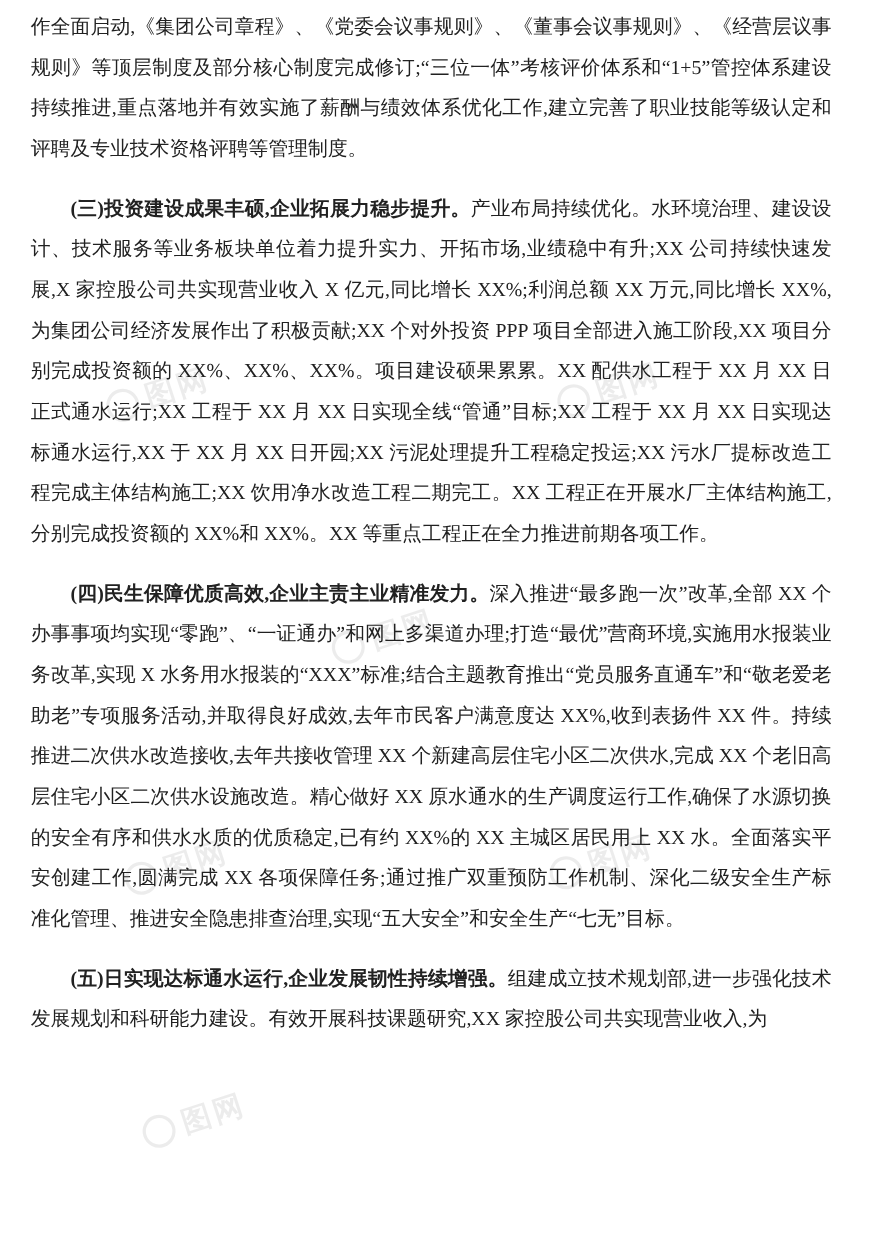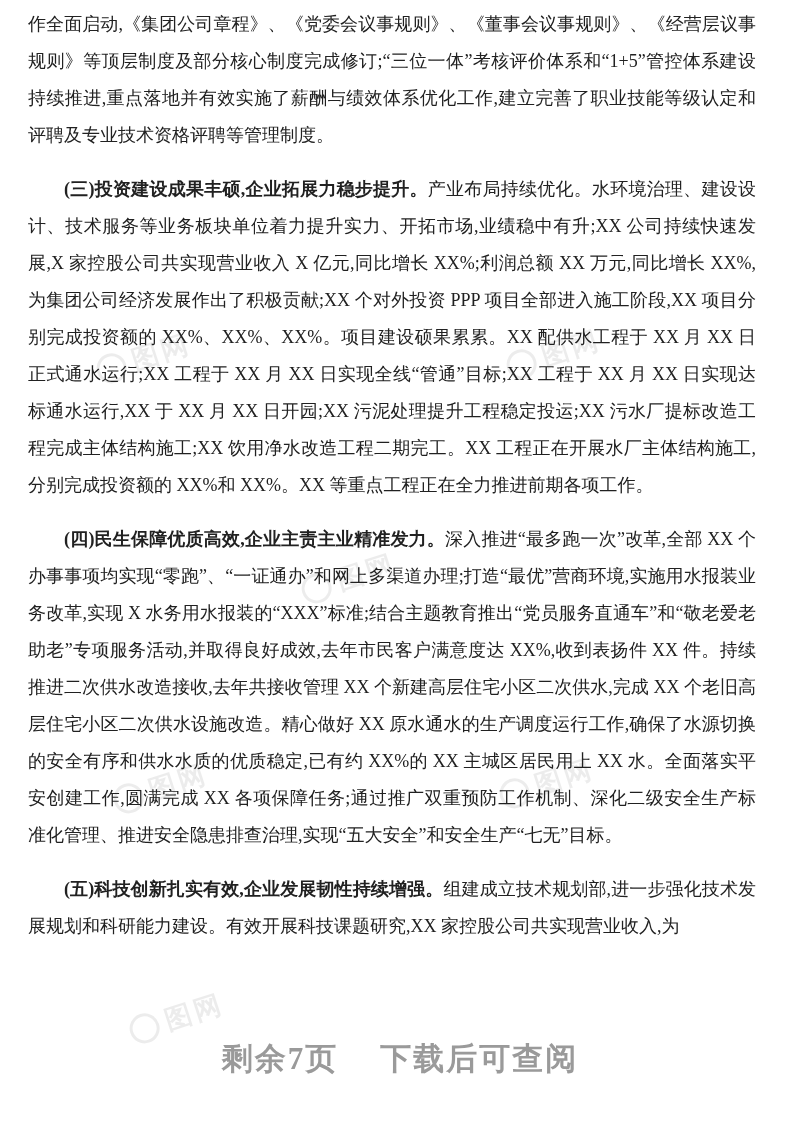--- a/index.html
+++ b/index.html
@@ -108,21 +108,17 @@
     </div>
   </div>
 
   <div class="content">
     <p class="para"><span class="lead"></span><span>作全面启动,《集团公司章程》、《党委会议事规则》、《董事会议事规则》、《经营层议事规则》等顶层制度及部分核心制度完成修订;“三位一体”考核评价体系和“1+5”管控体系建设持续推进,重点落地并有效实施了薪酬与绩效体系优化工作,建立完善了职业技能等级认定和评聘及专业技术资格评聘等管理制度。</span></p>
 
     <p class="para indent"><span class="lead">(三)投资建设成果丰硕,企业拓展力稳步提升。</span><span>产业布局持续优化。水环境治理、建设设计、技术服务等业务板块单位着力提升实力、开拓市场,业绩稳中有升;XX 公司持续快速发展,X 家控股公司共实现营业收入 X 亿元,同比增长 XX%;利润总额 XX 万元,同比增长 XX%,为集团公司经济发展作出了积极贡献;XX 个对外投资 PPP 项目全部进入施工阶段,XX 项目分别完成投资额的 XX%、XX%、XX%。项目建设硕果累累。XX 配供水工程于 XX 月 XX 日正式通水运行;XX 工程于 XX 月 XX 日实现全线“管通”目标;XX 工程于 XX 月 XX 日实现达标通水运行,XX 于 XX 月 XX 日开园;XX 污泥处理提升工程稳定投运;XX 污水厂提标改造工程完成主体结构施工;XX 饮用净水改造工程二期完工。XX 工程正在开展水厂主体结构施工,分别完成投资额的 XX%和 XX%。XX 等重点工程正在全力推进前期各项工作。</span></p>
 
     <p class="para indent"><span class="lead">(四)民生保障优质高效,企业主责主业精准发力。</span><span>深入推进“最多跑一次”改革,全部 XX 个办事事项均实现“零跑”、“一证通办”和网上多渠道办理;打造“最优”营商环境,实施用水报装业务改革,实现 X 水务用水报装的“XXX”标准;结合主题教育推出“党员服务直通车”和“敬老爱老助老”专项服务活动,并取得良好成效,去年市民客户满意度达 XX%,收到表扬件 XX 件。持续推进二次供水改造接收,去年共接收管理 XX 个新建高层住宅小区二次供水,完成 XX 个老旧高层住宅小区二次供水设施改造。精心做好 XX 原水通水的生产调度运行工作,确保了水源切换的安全有序和供水水质的优质稳定,已有约 XX%的 XX 主城区居民用上 XX 水。全面落实平安创建工作,圆满完成 XX 各项保障任务;通过推广双重预防工作机制、深化二级安全生产标准化管理、推进安全隐患排查治理,实现“五大安全”和安全生产“七无”目标。</span></p>
 
-    <p class="para indent"><span class="lead">(五)科技创新扎实有效,企业发展韧性持续增强。</span><span>组建成立技术规划部,进一步强化技术发展规划和科研能力建设。有效开展科技课题研究,XX 家控股公司共实现营业收入,为</span></p>
+    <p class="para indent"><span class="lead">(五)日实现达标通水运行,企业发展韧性持续增强。</span><span>组建成立技术规划部,进一步强化技术发展规划和科研能力建设。有效开展科技课题研究,XX 家控股公司共实现营业收入,为</span></p>
   </div>
 
-  <div class="preview-footer">
-    <span>剩余7页</span>
-    <span>下载后可查阅</span>
-  </div>
 
 </div>
 
 </body></html>

